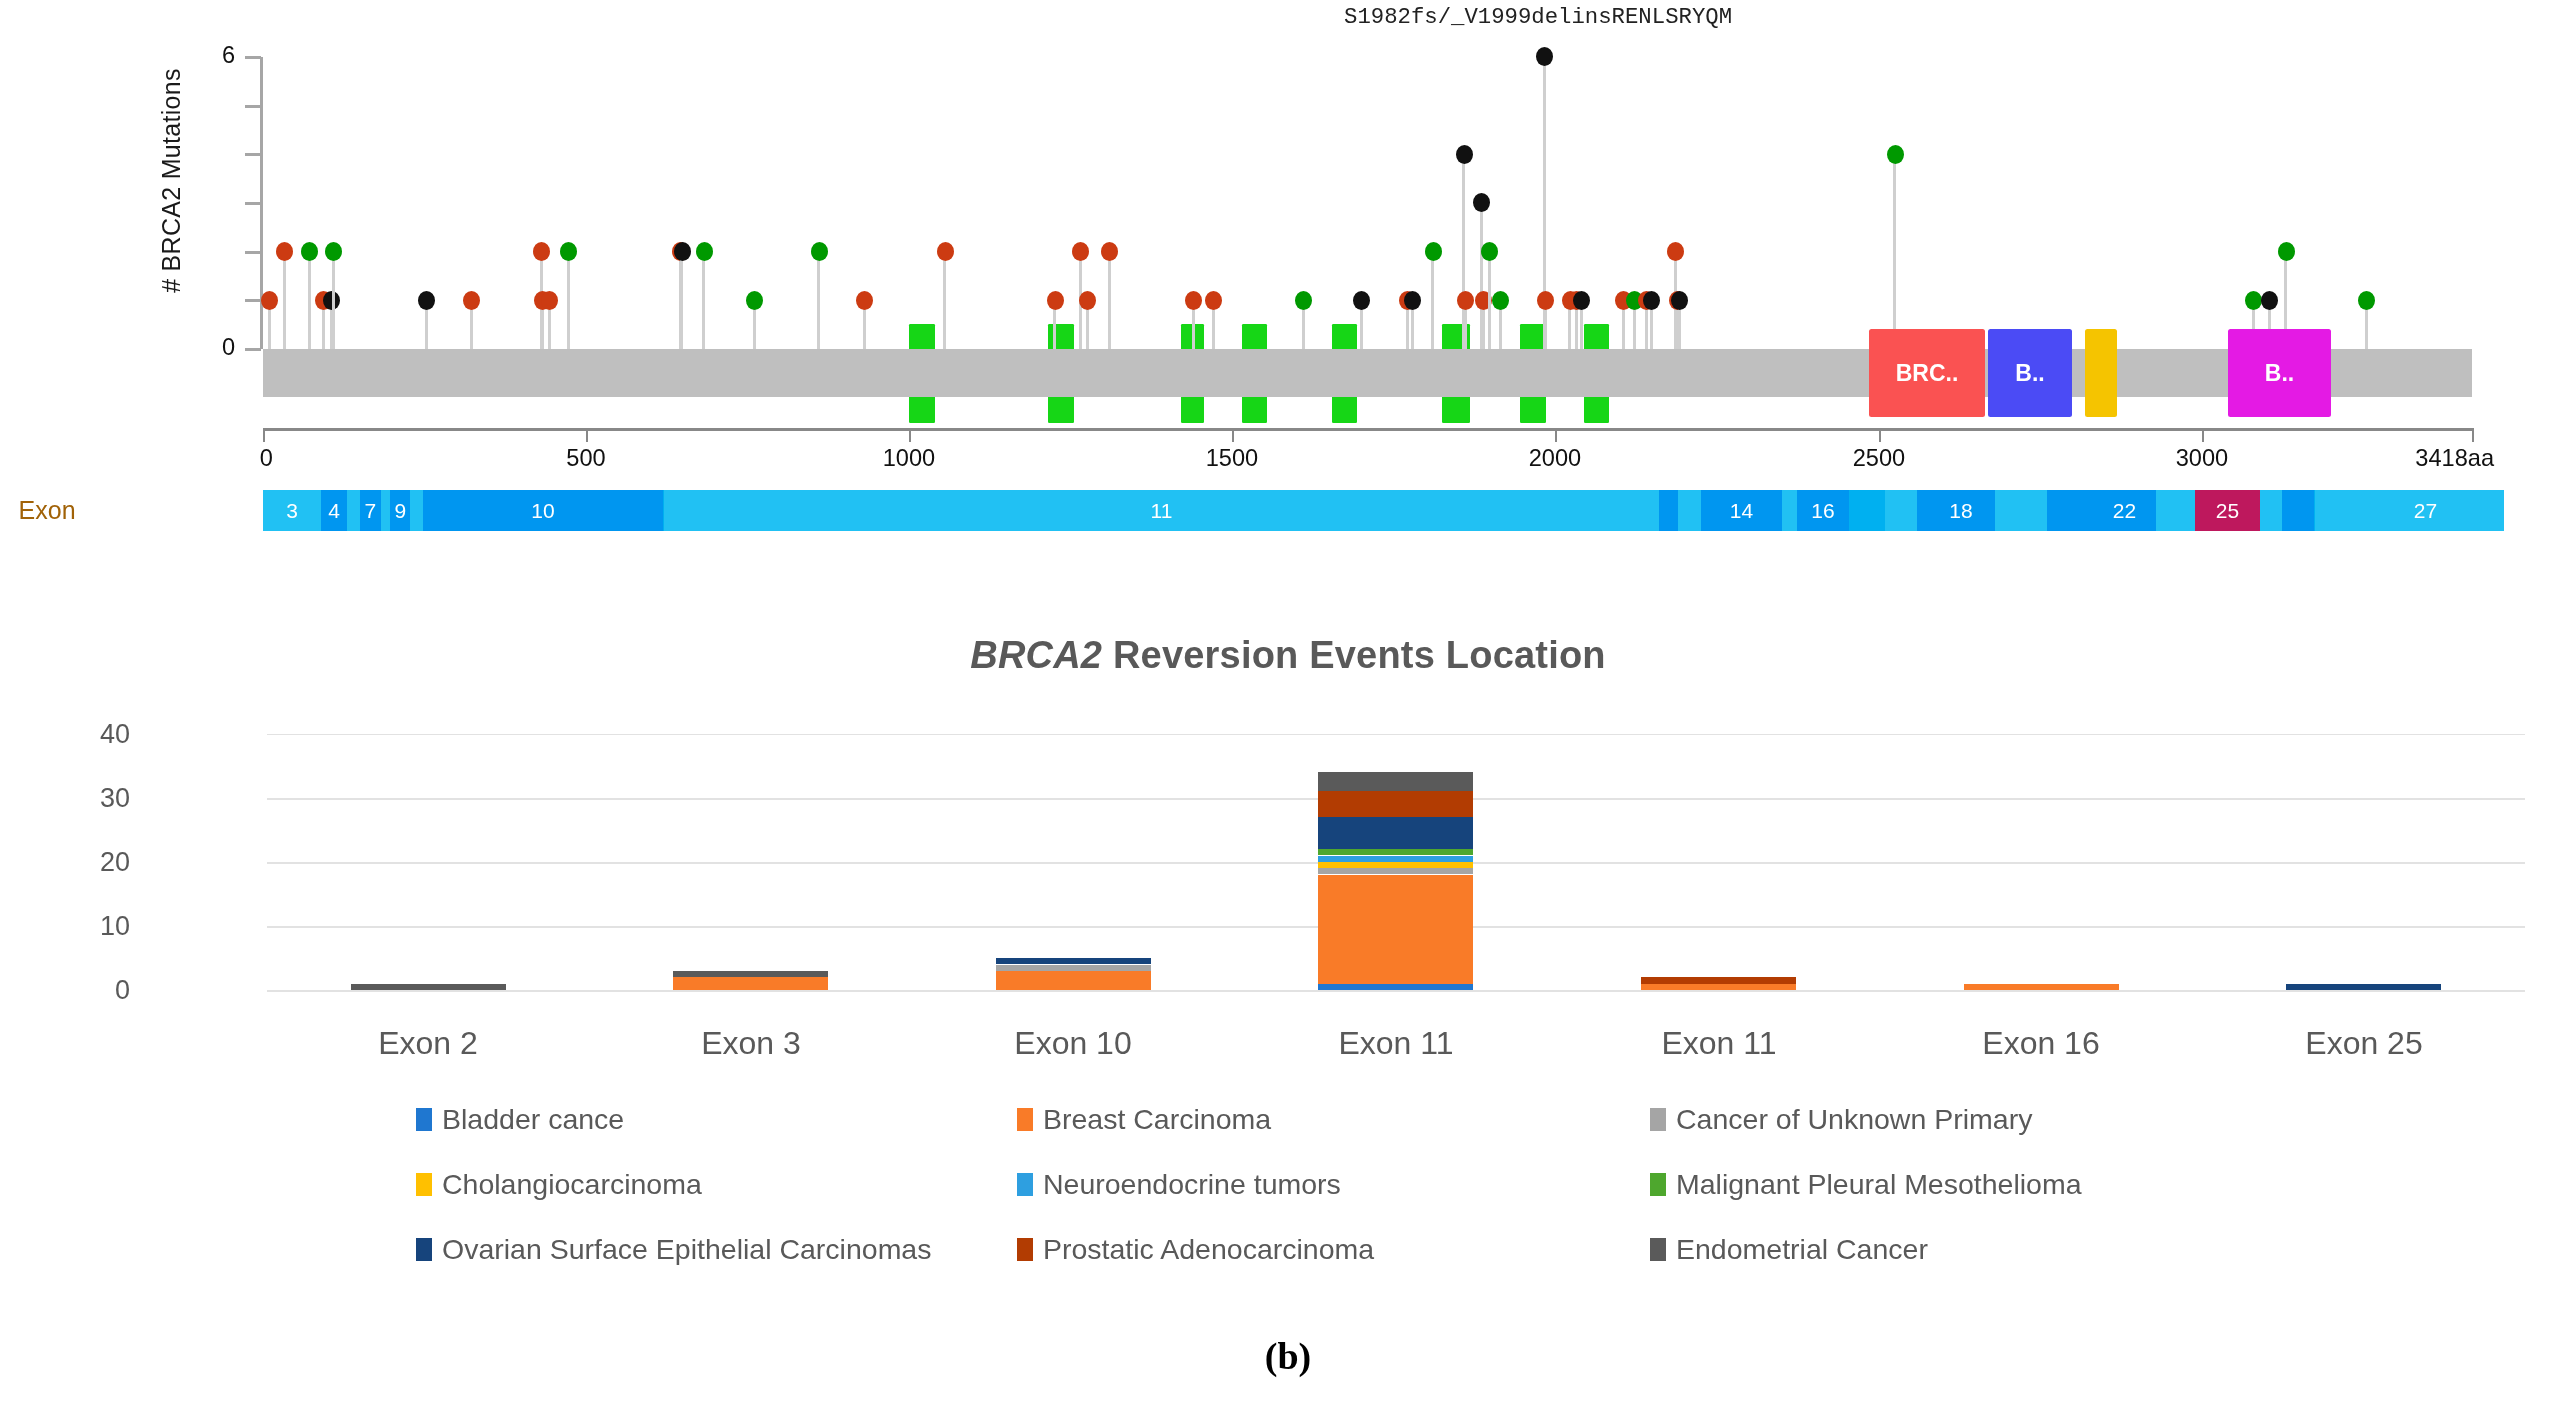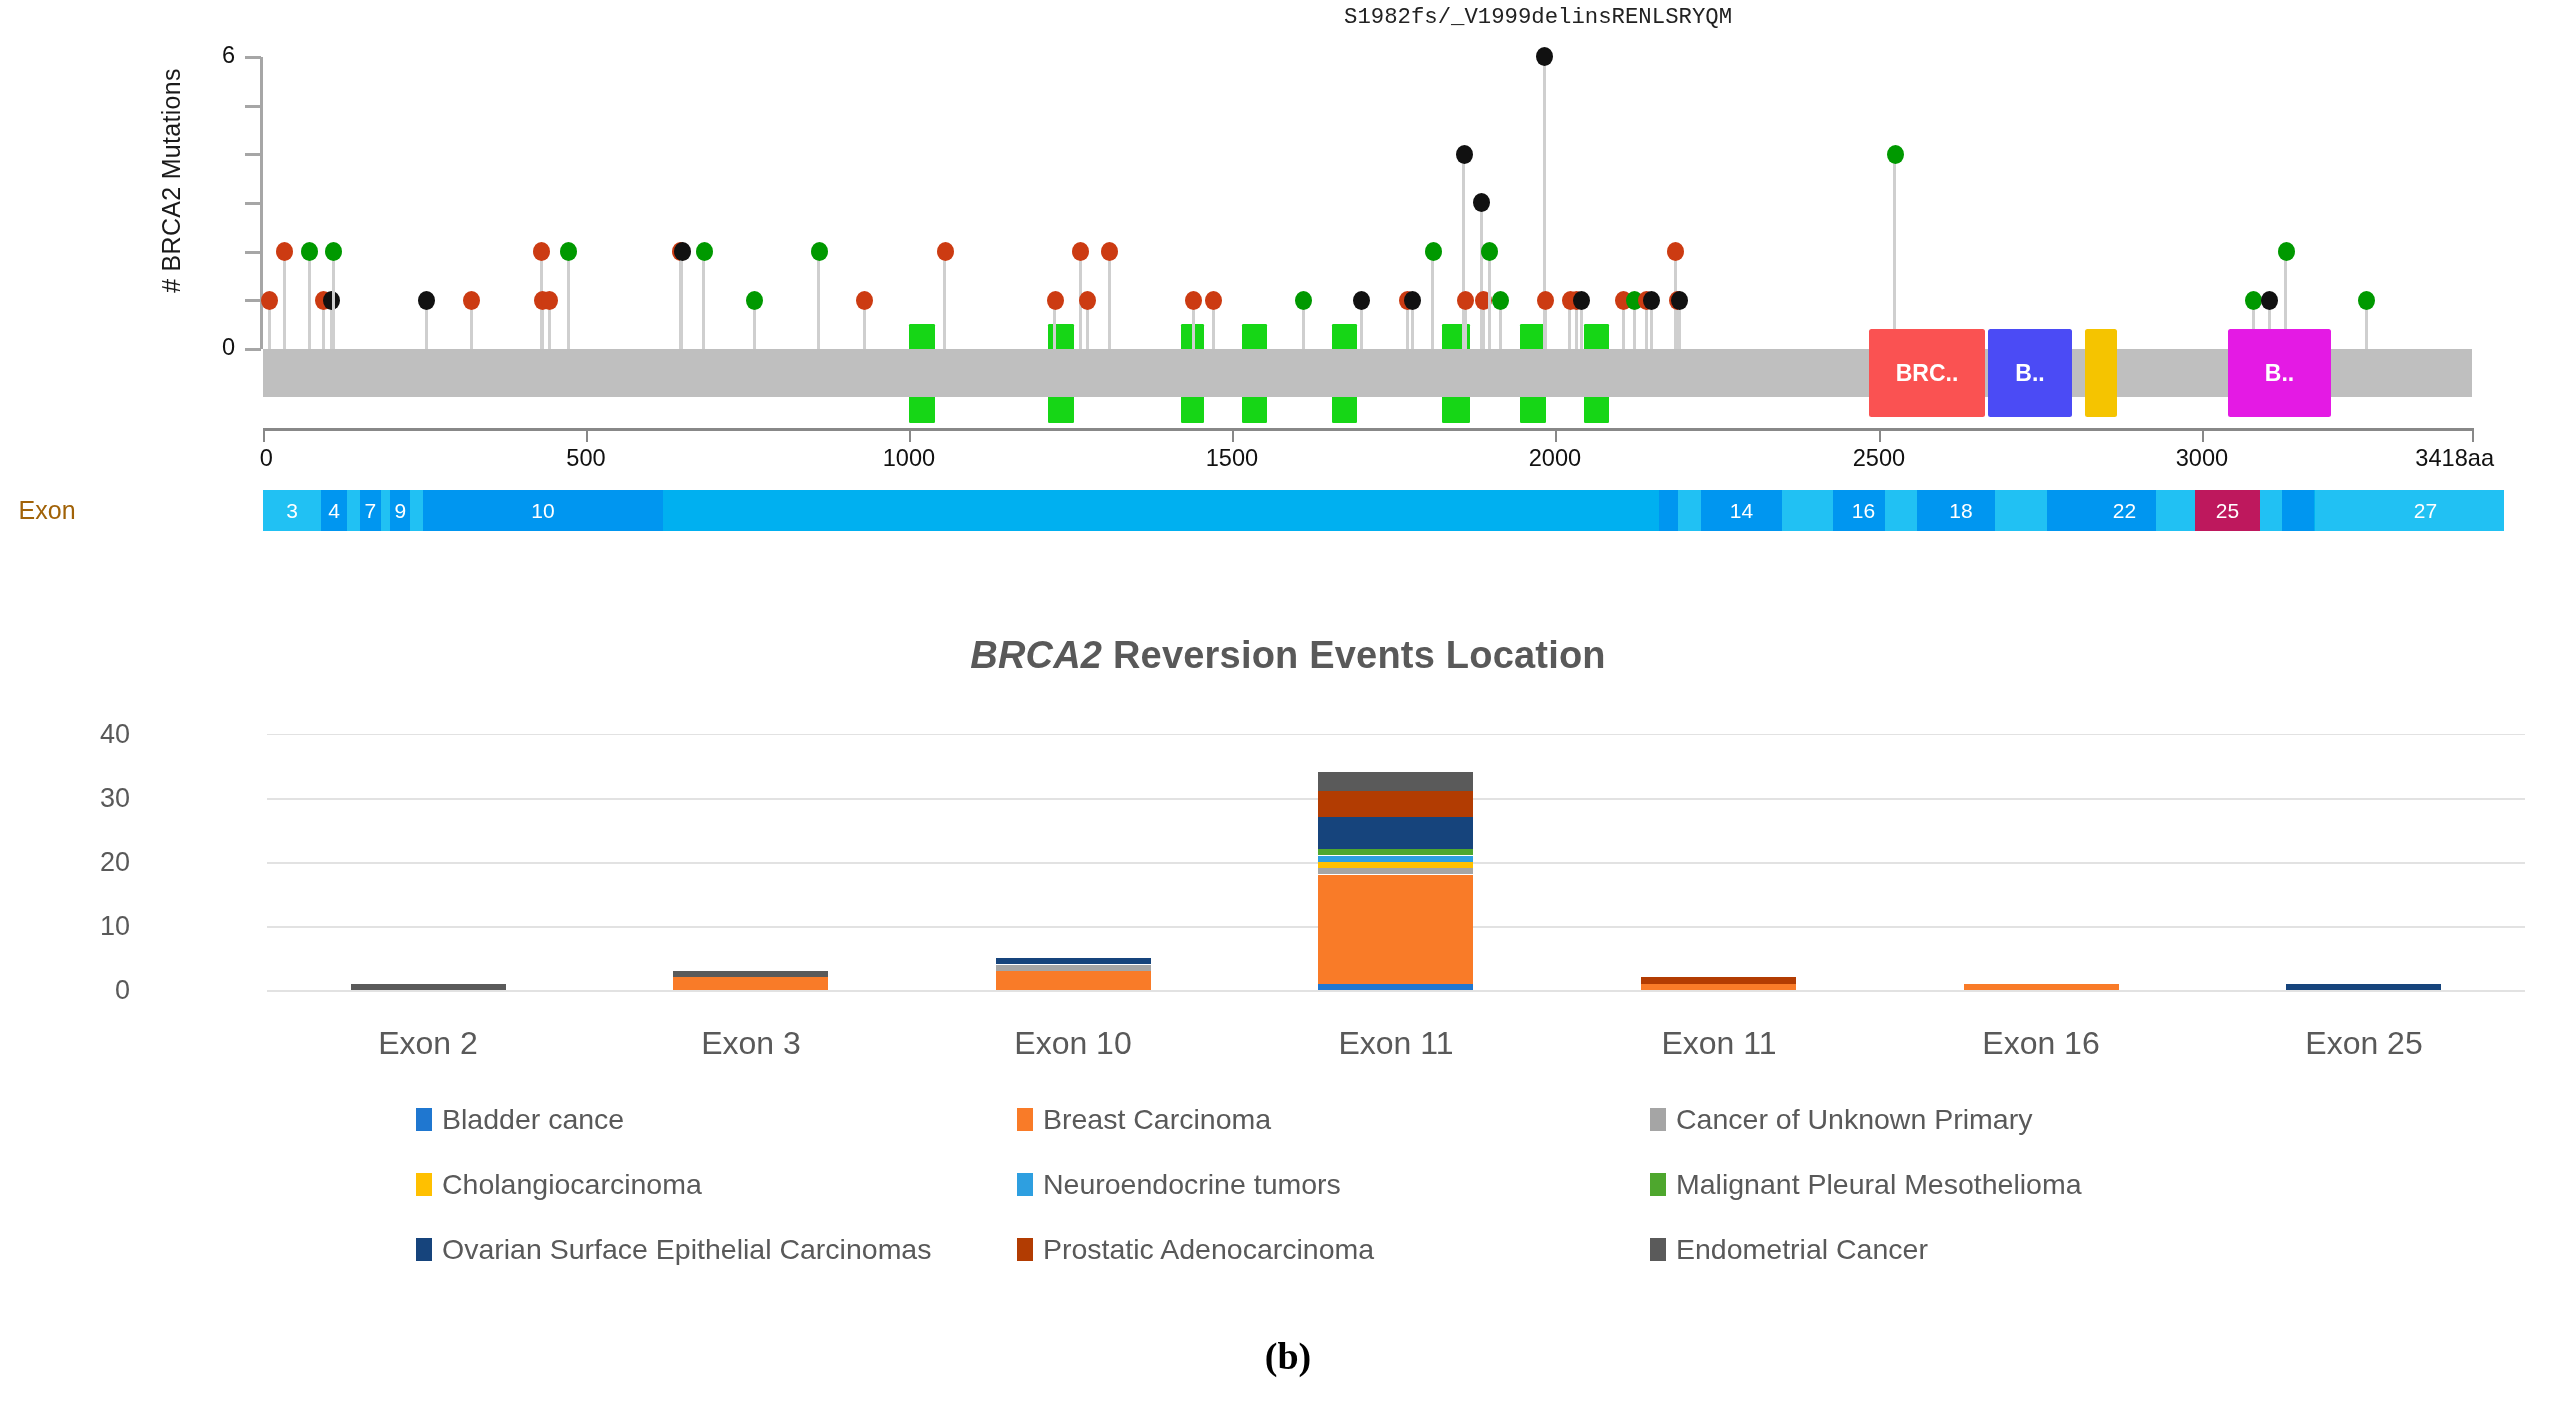--- a/index.html
+++ b/index.html
@@ -239,25 +239,26 @@
   <div id="exon-label">Exon</div>
   <div id="exon-track">
       <div class="exon-seg" style="left: 0px; width: 58px; background: rgb(33, 193, 243);">3</div>
       <div class="exon-seg" style="left: 58px; width: 26px; background: rgb(0, 150, 240);">4</div>
       <div class="exon-seg" style="left: 84px; width: 13px; background: rgb(33, 193, 243);"></div>
       <div class="exon-seg" style="left: 97px; width: 20.7px; background: rgb(0, 150, 240);">7</div>
       <div class="exon-seg" style="left: 118px; width: 9px; background: rgb(33, 193, 243);"></div>
       <div class="exon-seg" style="left: 127px; width: 20.7px; background: rgb(0, 150, 240);">9</div>
       <div class="exon-seg" style="left: 147px; width: 13px; background: rgb(33, 193, 243);"></div>
       <div class="exon-seg" style="left: 160px; width: 240px; background: rgb(0, 150, 240);">10</div>
+      <div class="exon-seg" style="left: 401px; width: 995px; background: rgb(33, 193, 243);">11</div>
       <div class="exon-seg" style="left: 1396px; width: 19.4px; background: rgb(0, 150, 240);"></div>
       <div class="exon-seg" style="left: 1415px; width: 22.6px; background: rgb(33, 193, 243);"></div>
       <div class="exon-seg" style="left: 1438px; width: 81px; background: rgb(0, 150, 240);">14</div>
       <div class="exon-seg" style="left: 1519px; width: 52px; background: rgb(33, 193, 243);"></div>
-      <div class="exon-seg" style="left: 1570px; width: 61px; background: rgb(0, 150, 240);">16</div>
+      <div class="exon-seg" style="left: 1534px; width: 52px; background: rgb(0, 150, 240);">16</div>
       <div class="exon-seg" style="left: 1622px; width: 32px; background: rgb(33, 193, 243);"></div>
       <div class="exon-seg" style="left: 1654px; width: 88px; background: rgb(0, 150, 240);">18</div>
       <div class="exon-seg" style="left: 1732px; width: 52px; background: rgb(33, 193, 243);"></div>
       <div class="exon-seg" style="left: 1784px; width: 45px; background: rgb(0, 150, 240);"></div>
       <div class="exon-seg" style="left: 1829px; width: 65px; background: rgb(0, 150, 240);">22</div>
       <div class="exon-seg" style="left: 1893px; width: 39px; background: rgb(33, 193, 243);"></div>
       <div class="exon-seg" style="left: 1932px; width: 65px; background: #be185d;">25</div>
       <div class="exon-seg" style="left: 1997px; width: 22.6px; background: rgb(33, 193, 243);"></div>
       <div class="exon-seg" style="left: 2019px; width: 32px; background: rgb(0, 150, 240);"></div>
       <div class="exon-seg" style="left: 2052px; width: 157px; background: rgb(33, 193, 243); padding-left: 32px;">27</div>

